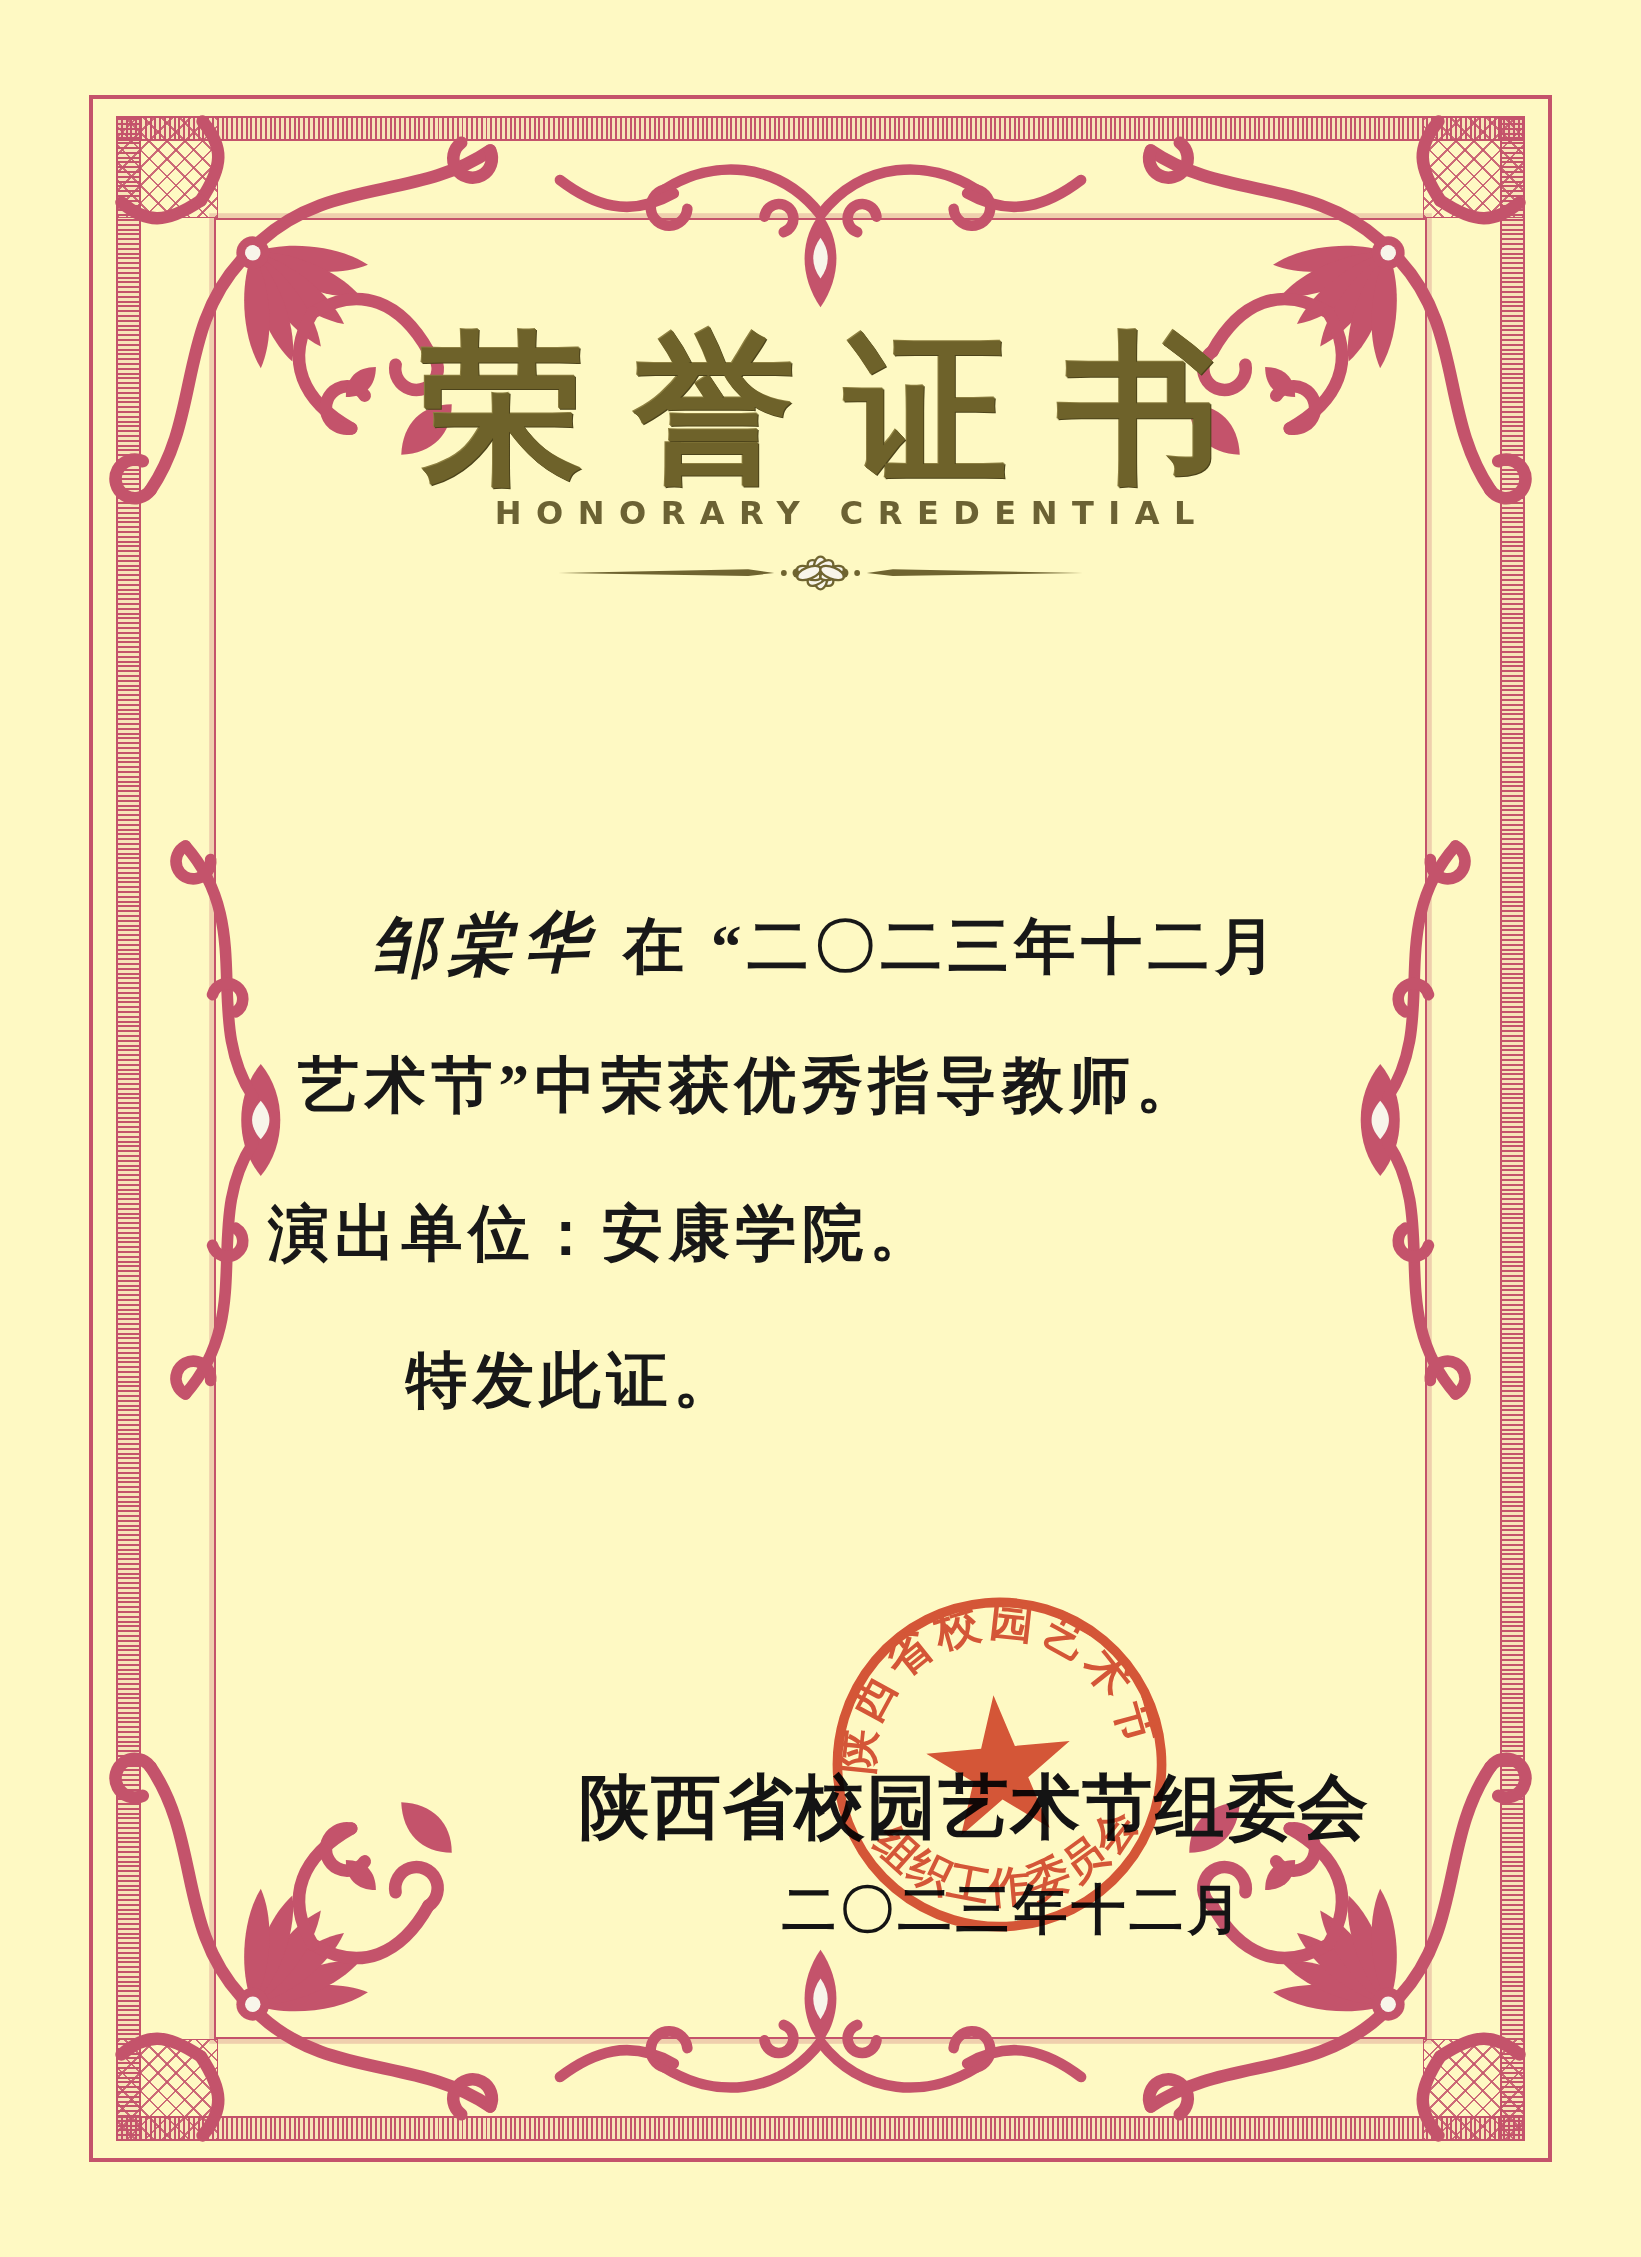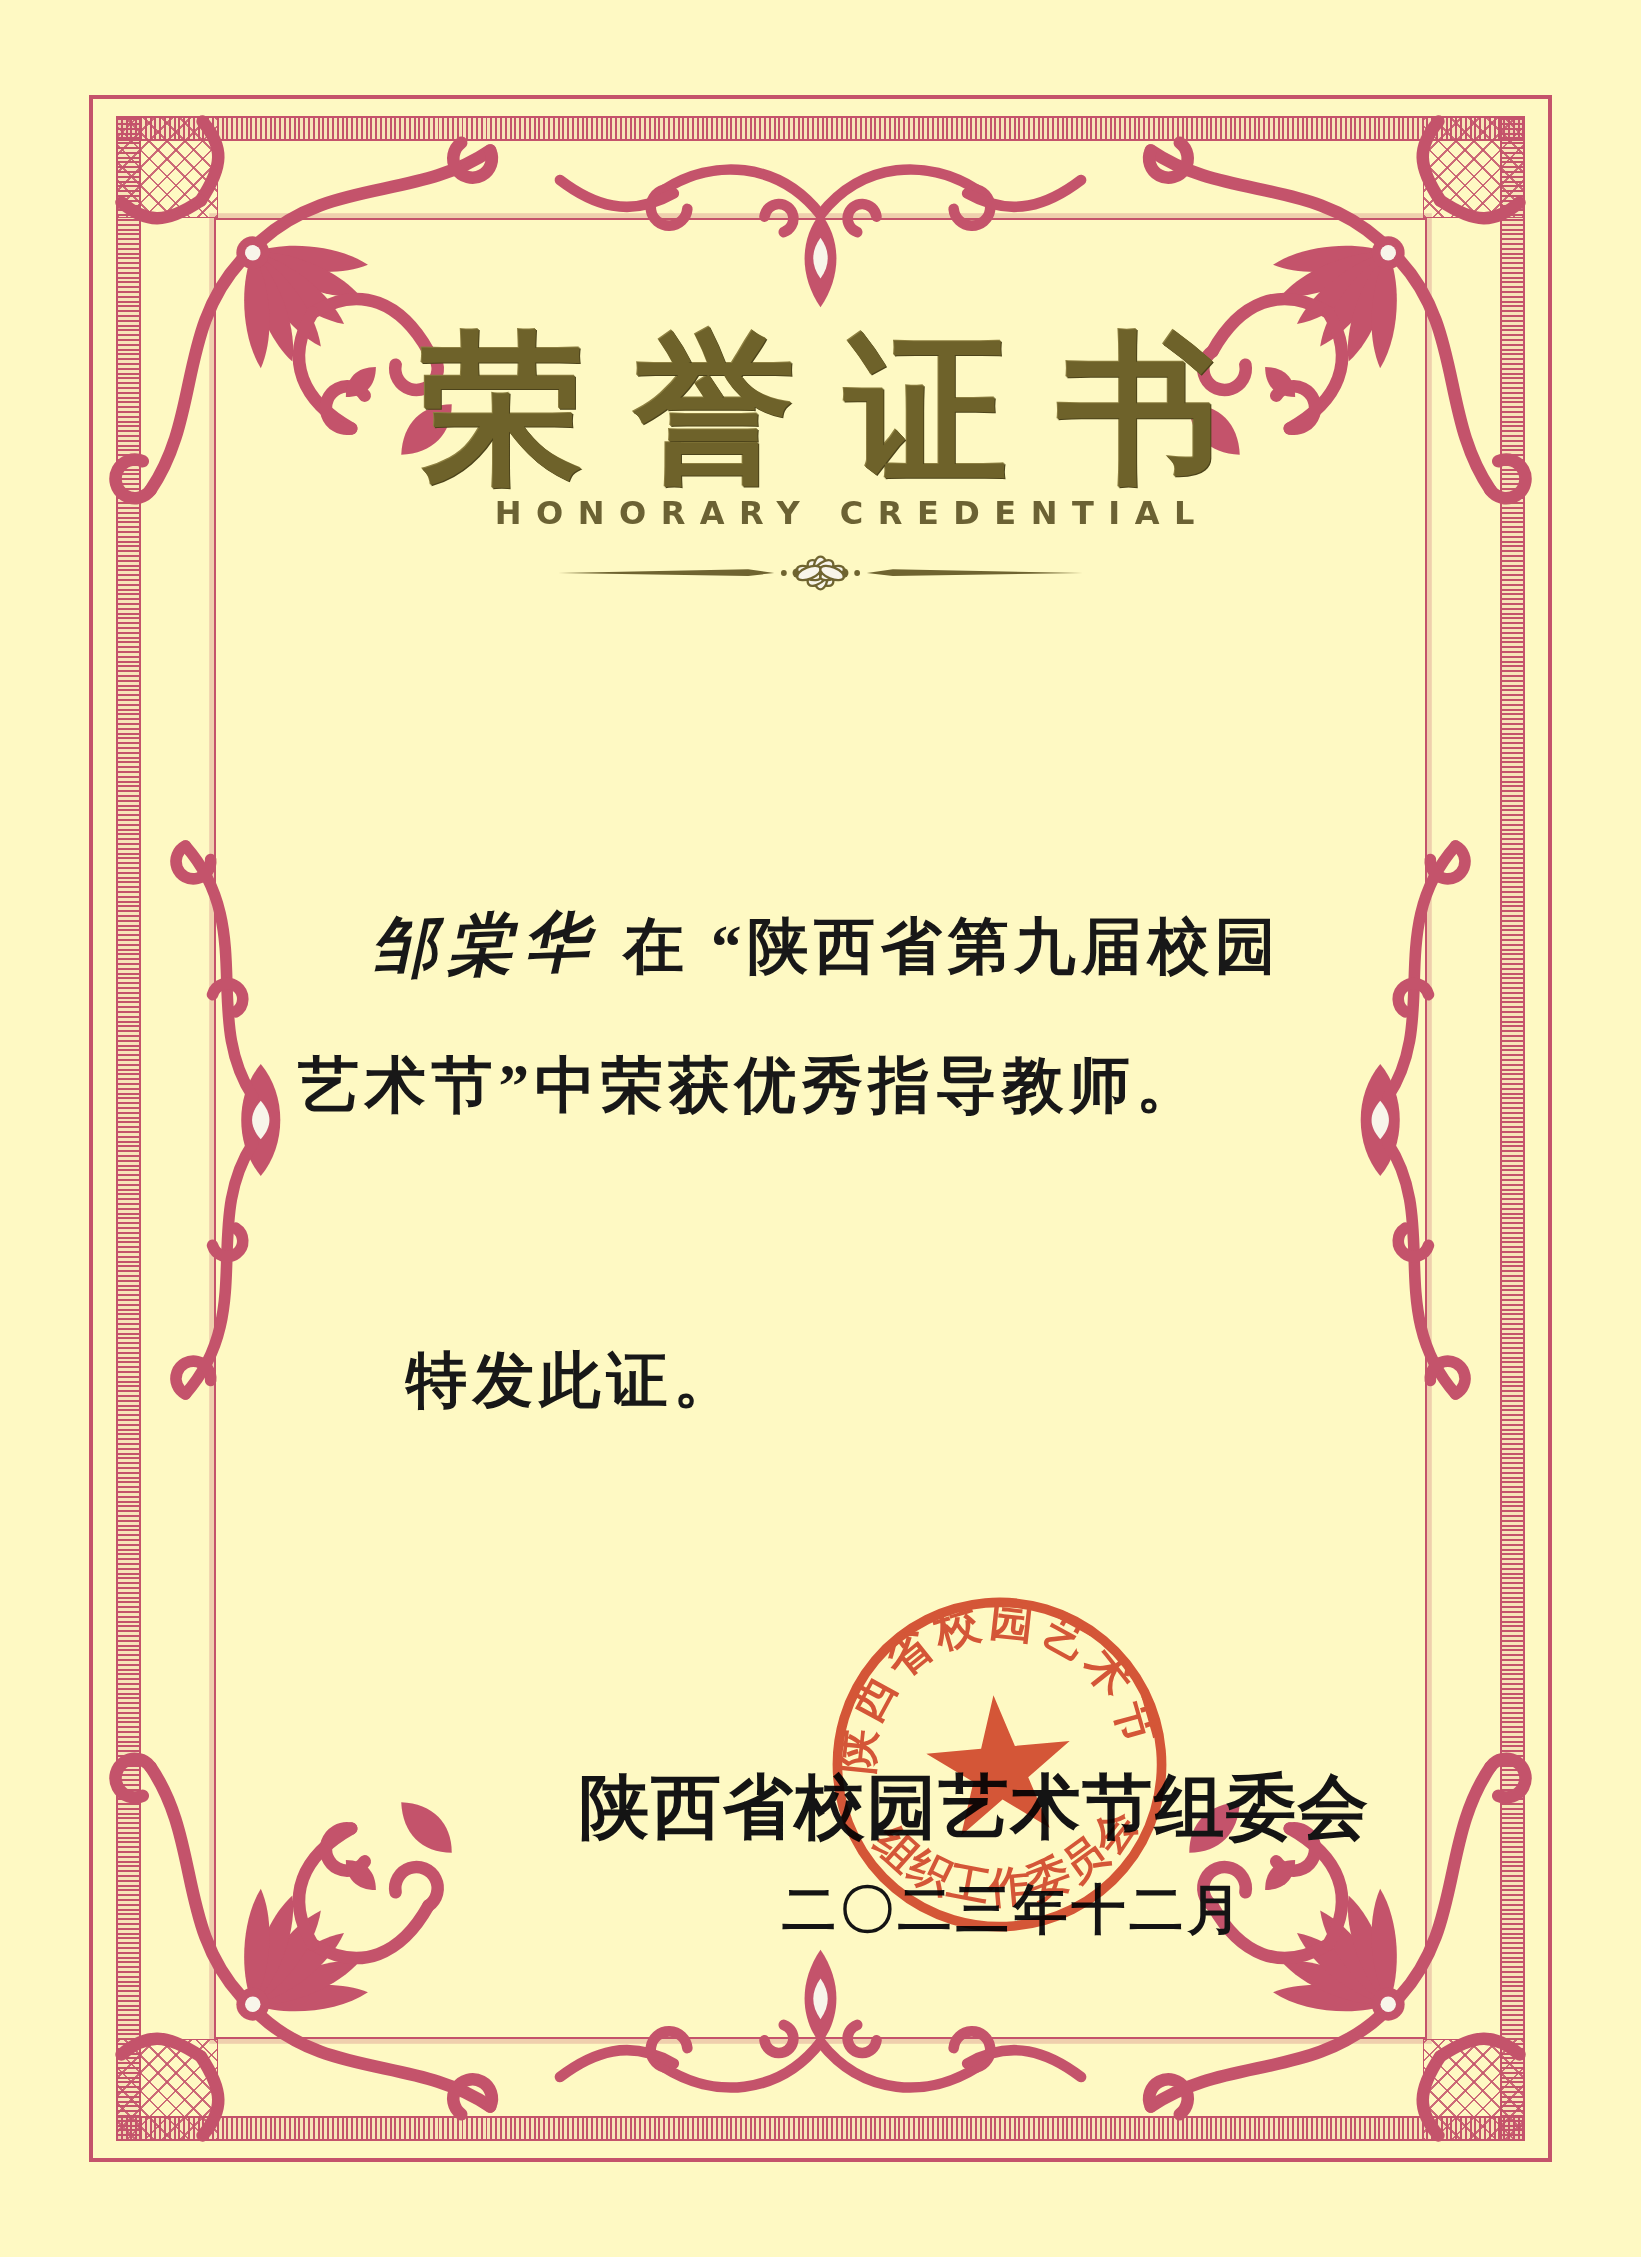--- a/index.html
+++ b/index.html
@@ -178,22 +178,23 @@
       <ellipse cx="300" cy="28" rx="17" ry="8" transform="rotate(45 300 28)"></ellipse>
       <ellipse cx="300" cy="28" rx="17" ry="8" transform="rotate(90 300 28)"></ellipse>
       <ellipse cx="300" cy="28" rx="17" ry="8" transform="rotate(135 300 28)"></ellipse>
       <ellipse cx="288" cy="28" rx="13" ry="6" transform="rotate(22 288 28)"></ellipse>
       <ellipse cx="312" cy="28" rx="13" ry="6" transform="rotate(-22 312 28)"></ellipse>
       <ellipse cx="288" cy="28" rx="13" ry="6" transform="rotate(158 288 28)"></ellipse>
       <ellipse cx="312" cy="28" rx="13" ry="6" transform="rotate(-158 312 28)"></ellipse>
     </g>
   </svg>
 
-  <div class="bodyline l1"><span class="name">邹棠华</span><span>在 “陕西省第九届校园</span></div>
+  <div class="bodyline l1"><span class="name">邹棠华</span><span>在 “二〇二三年十二月</span></div>
   <div class="bodyline l2">艺术节”中荣获优秀指导教师。</div>
+  <div class="bodyline l3">演出单位：安康学院。</div>
   <div class="bodyline l4">特发此证。</div>
 
   <div class="issuer">陕西省校园艺术节组委会</div>
   <div class="issue-date">二〇二三年十二月</div>
 
   <svg class="stamp" viewBox="0 0 368 368">
     <circle cx="184" cy="184" r="168" fill="none" stroke="#ce3a26" stroke-width="10"></circle>
     <path id="seal-top-arc" d="M58,222 A132,132 0 1 1 310,222" fill="none"></path>
     <text font-size="46" letter-spacing="6">
       <textPath href="#seal-top-arc" startOffset="50%" text-anchor="middle">陕西省校园艺术节</textPath>

